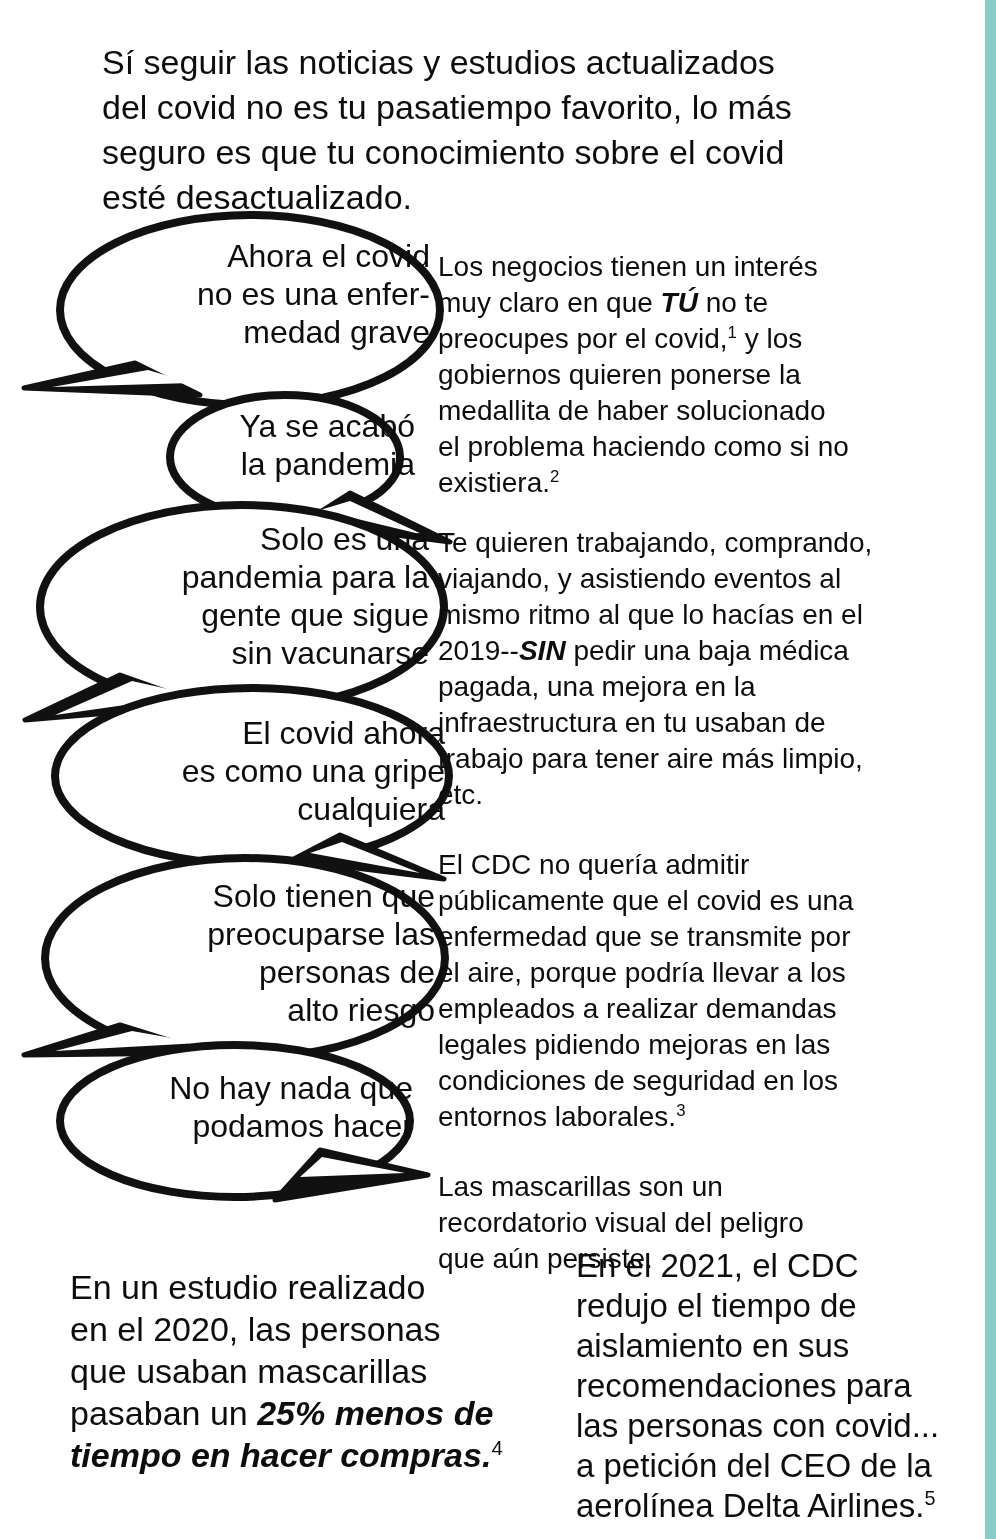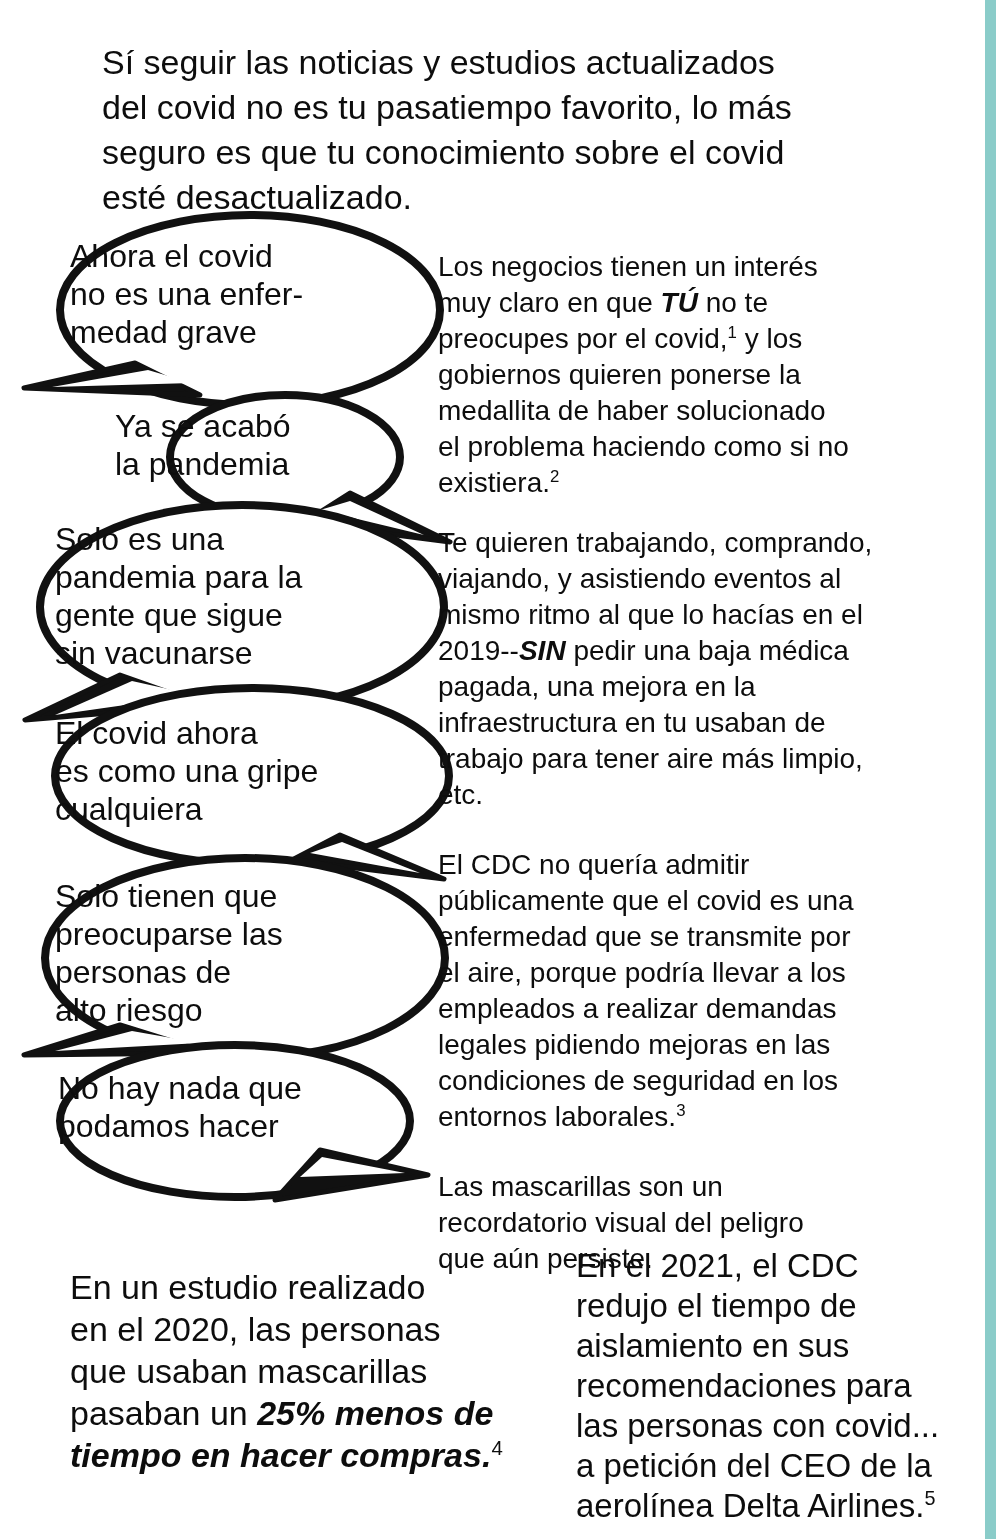--- a/index.html
+++ b/index.html
@@ -16,21 +16,21 @@
   .stripe{
     position:absolute;top:0;right:0;width:11px;height:1539px;
     background:#8accc9;
   }
   .txt{position:absolute;white-space:pre-line;}
   .intro{left:102px;top:40px;width:812px;font-size:34px;line-height:45px;}
   .bubbles-svg{position:absolute;left:20px;top:205px;width:440px;height:1040px;}
   .bub{fill:#ffffff;stroke:#111111;stroke-width:8;}
   .tail-black{fill:#111111;stroke:#111111;stroke-width:5;stroke-linejoin:round;}
   .tail-white{fill:#ffffff;}
-  .bt{text-align:left;font-size:32px;line-height:38px;}
+  .bt{text-align:right;font-size:32px;line-height:38px;}
   .bt1{left:70px;top:237px;width:360px;}
   .bt2{left:115px;top:407px;width:300px;}
   .bt3{left:55px;top:520px;width:374px;}
   .bt4{left:55px;top:714px;width:390px;}
   .bt5{left:55px;top:877px;width:380px;}
   .bt6{left:58px;top:1069px;width:355px;}
   .rp{left:438px;width:545px;font-size:28px;line-height:36px;margin-top:47px;}
   .rp1{top:202px;}
   .rp2{top:478px;}
   .rp3{top:800px;}

